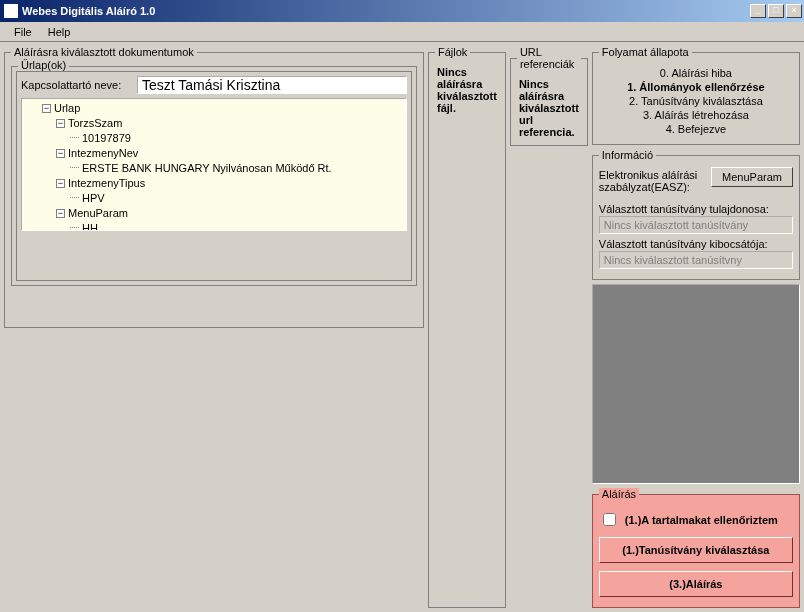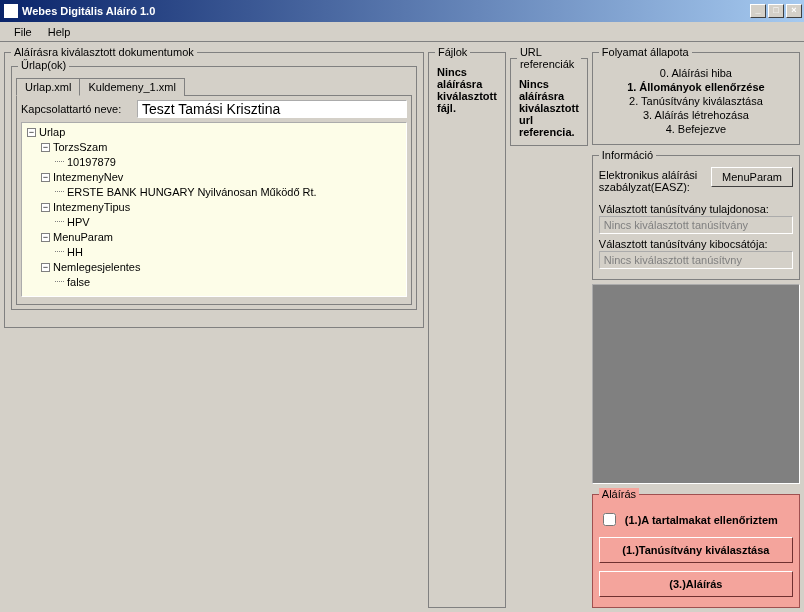--- a/index.html
+++ b/index.html
@@ -126,23 +126,23 @@
     border: 1px inset #fff;
     background: #fff;
     padding: 2px 4px;
     font-size: 14px;
     font-family: inherit;
     height: 18px;
   }
   .tree {
     background: #fdfde8;
     border: 1px inset #fff;
-    height: 175px;
+    height: 133px;
     overflow: auto;
-    padding: 2px 5px;
+    padding: 2px 20px;
     font-size: 11px;
     line-height: 15px;
   }
   .tree-row { white-space: nowrap; }
   .tree-indent { display:inline-block; width:14px; text-align:center; color:#000; }
   .tree-toggle {
     display:inline-block; width:9px; height:9px;
     border:1px solid #808080; background:#fff;
     text-align:center; line-height:7px; font-size:9px;
     margin-right:3px; vertical-align:1px;
@@ -214,24 +214,20 @@
 </div>
 
 <div class="content">
 
   <div class="left-col">
 
     <fieldset class="fs-docs">
       <legend>Aláírásra kiválasztott dokumentumok</legend>
       <div class="inner-group">
         <span class="ig-legend">Űrlap(ok)</span>
-        <div class="tabs">
-          <div class="tab active">Urlap.xml</div>
-          <div class="tab">Kuldemeny_1.xml</div>
-        </div>
         <div class="tab-body">
           <div class="field-row">
             <label>Kapcsolattartó neve:</label>
             <input class="text-input" type="text" value="Teszt Tamási Krisztina" style="">
           </div>
           <div class="tree">
             <div class="tree-row">
               <span class="tree-toggle">−</span><span>Urlap</span>
             </div>
             <div class="tree-row">

